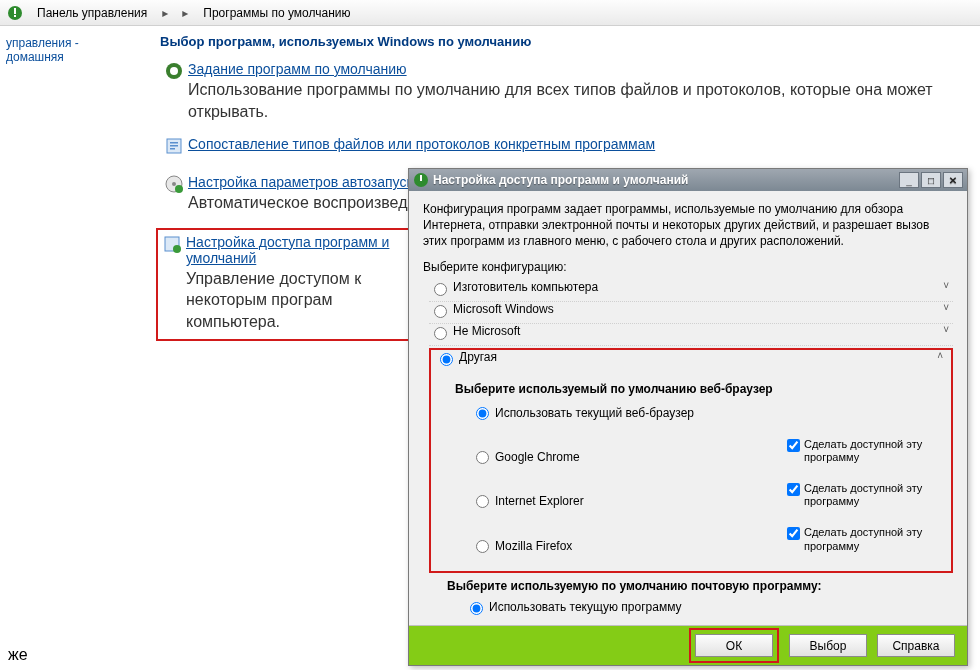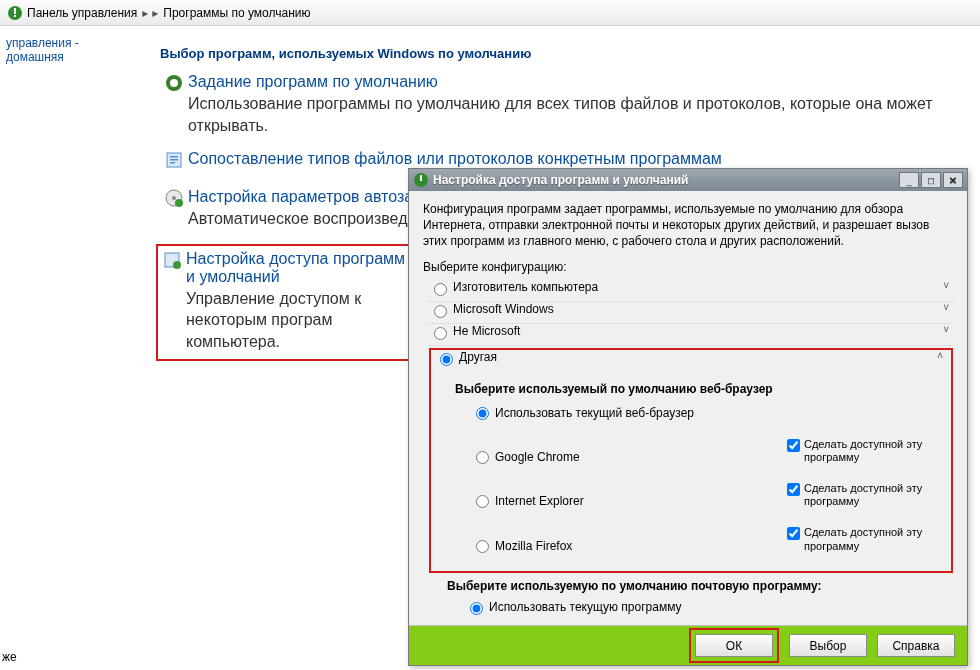--- a/index.html
+++ b/index.html
@@ -16,56 +16,57 @@
   }
   
   .breadcrumb {
     display: flex;
     align-items: center;
     height: 26px;
     padding: 0 4px;
     border-bottom: 1px solid #d0d0d0;
     background: linear-gradient(#fdfdfd,#eaeaea);
     font-size: 12px;
+    gap: 10px;
   }
   .breadcrumb .cp-icon {
     width:16px;height:16px; margin-right:4px;
   }
   .breadcrumb span { padding: 0 3px; color:#000; }
   .breadcrumb .arrow { color:#555; padding:0 2px; }
 
   
   .sidebar {
     position:absolute;
     left:0; top:26px; width:140px;
     padding:10px 6px;
     font-size:12px;
   }
   .sidebar a { color:#0b4f9c; text-decoration:none; }
 
   
   .main {
     position:absolute;
-    left:150px; top:32px; right:0;
+    left:150px; top:20px; right:0;
     padding:8px 10px;
   }
   .main h1 {
     font-size:13px; font-weight:bold; margin:6px 0 12px 0;
     color:#003a80;
   }
   .item {
     display:flex;
     margin-bottom:14px;
   }
   .item .ico {
     width:28px; flex:0 0 28px; height:24px;
     display:flex;align-items:flex-start;justify-content:center;
   }
   .item .txt { flex:1; }
-  .item .txt .link { color:#0b4f9c; font-size:16px; }
+  .item .txt .link { color:#0b4f9c; font-size:14px;text-decoration:underline; }
   .item .txt .desc { color:#333; font-size:16px; margin-top:2px; line-height:1.35;}
   .highlight-box {
     border:2px solid #d11a1a;
     padding:4px 4px 4px 0;
     margin-left:-4px;
     display:inline-block;
     width: 268px;
   }
 
   
@@ -160,21 +161,21 @@
     font-size:12px;
     display:flex;align-items:center;justify-content:center;
     cursor:pointer;
   }
   .btn-red-wrap{
     border:2px solid #d11a1a;padding:4px;
   }
 
   .bottom-text{
     position:absolute;left:0;bottom:6px;
-    font-size:12px;color:#000;padding-left:2px;
+    font-size:16px;color:#000;padding-left:8px;
   }
 
   
   .cp-icon svg { width:16px;height:16px;display:block;}
 </style>
 </head>
 <body>
 
 <div class="breadcrumb">
   <span class="cp-icon">

